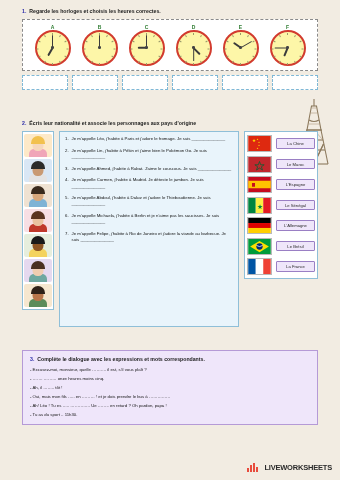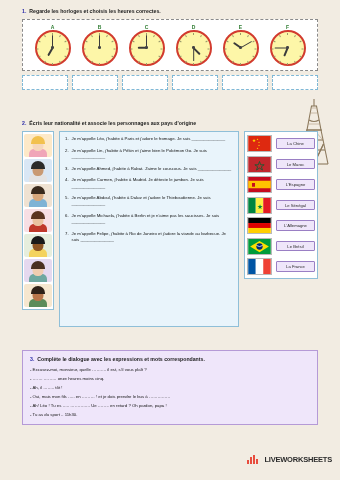--- a/index.html
+++ b/index.html
@@ -146,21 +146,21 @@
   }
   .dlg{
     font-size:4.3px;line-height:7.4px;color:#141414;
     margin-top:4px;
   }
   .dlg div{margin-bottom:1.5px;}
   .dash{letter-spacing:0px;}
 
   
   #footer{
-    position:absolute;right:8px;bottom:16px;
+    position:absolute;right:8px;bottom:8px;
     display:flex;align-items:center;gap:6px;
   }
   .lw-bars{display:flex;align-items:flex-end;gap:1px;height:9px;}
   .lw-bars i{display:block;width:2px;background:#e84c3d;}
   .lw-text{font-size:7.5px;font-weight:bold;color:#2b2b2b;letter-spacing:-0.2px;}
 </style>
 </head>
 <body>
 
 <div class="sheet">

